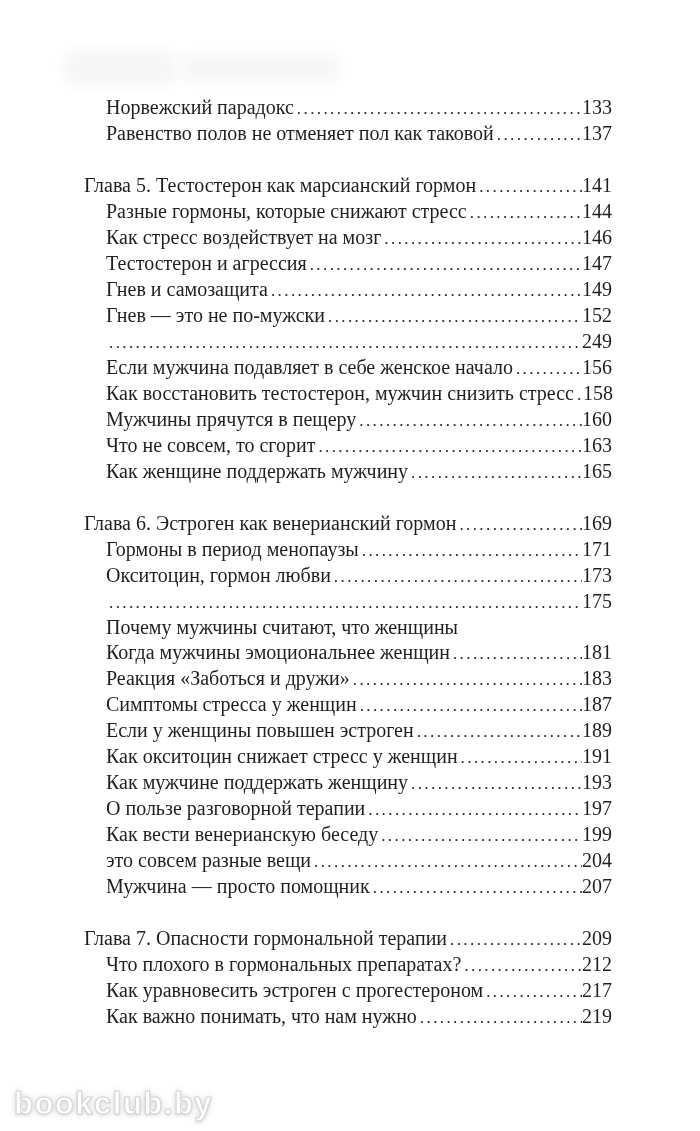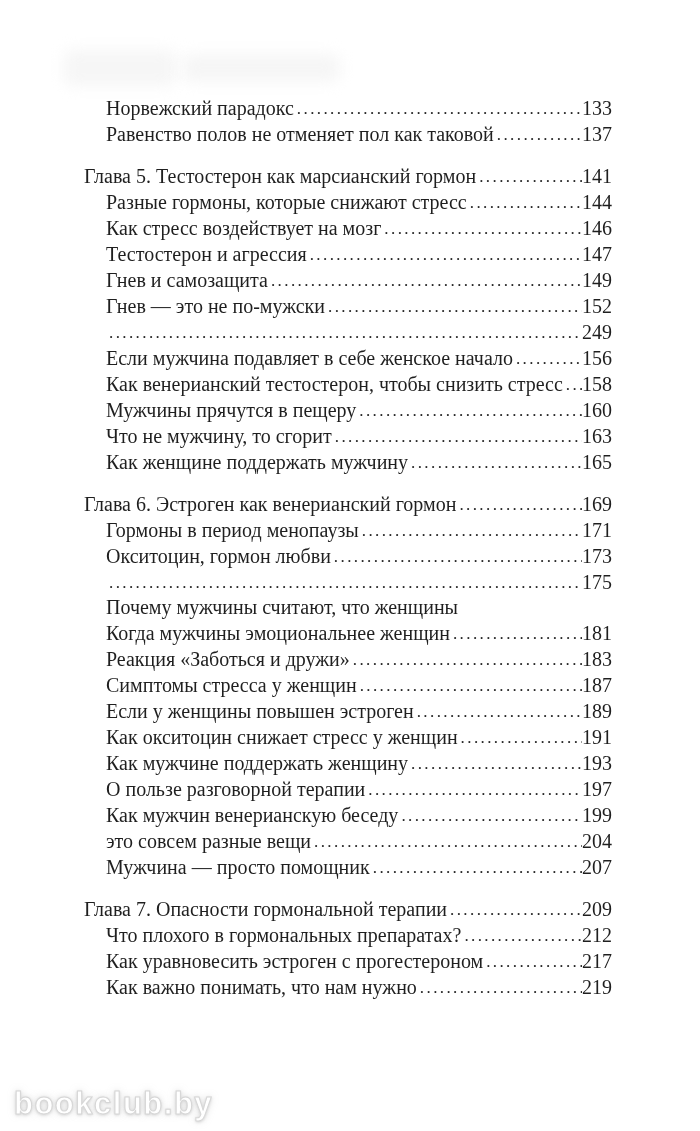--- a/index.html
+++ b/index.html
@@ -27,25 +27,25 @@
   .smudge.s2 { left: 182px; top: 54px; width: 158px; height: 28px; }
 
   
   .toc {
     position: absolute;
     top: 95px;
     left: 84px;
     right: 88px;
   }
   .toc-section + .toc-section {
-    margin-top: 16px;
+    margin-top: 26px;
   }
   .toc-row {
     display: flex;
-    align-items: center;
+    align-items: flex-start;
     font-size: 20px;
     line-height: 25px;
     white-space: nowrap;
   }
   .toc-row.item {
     padding-left: 22px;
   }
   .toc-title {
     flex: 0 0 auto;
   }
@@ -139,31 +139,31 @@
         <div class="toc-row item">
           <span class="dot-leader"></span>
           <span class="page-num">249</span>
         </div>
         <div class="toc-row item">
           <span class="toc-title">Если мужчина подавляет в себе женское начало</span>
           <span class="dot-leader"></span>
           <span class="page-num">156</span>
         </div>
         <div class="toc-row item">
-          <span class="toc-title">Как венерианский тестостерон, чтобы снизить стресс</span>
+          <span class="toc-title">Как восстановить тестостерон, мужчин снизить стресс</span>
           <span class="dot-leader"></span>
           <span class="page-num">158</span>
         </div>
         <div class="toc-row item">
           <span class="toc-title">Мужчины прячутся в пещеру</span>
           <span class="dot-leader"></span>
           <span class="page-num">160</span>
         </div>
         <div class="toc-row item">
-          <span class="toc-title">Что не мужчину, то сгорит</span>
+          <span class="toc-title">Что не совсем, то сгорит</span>
           <span class="dot-leader"></span>
           <span class="page-num">163</span>
         </div>
         <div class="toc-row item">
           <span class="toc-title">Как женщине поддержать мужчину</span>
           <span class="dot-leader"></span>
           <span class="page-num">165</span>
         </div>
       </div>
       <div class="toc-section">
@@ -218,21 +218,21 @@
           <span class="toc-title">Как мужчине поддержать женщину</span>
           <span class="dot-leader"></span>
           <span class="page-num">193</span>
         </div>
         <div class="toc-row item">
           <span class="toc-title">О пользе разговорной терапии</span>
           <span class="dot-leader"></span>
           <span class="page-num">197</span>
         </div>
         <div class="toc-row item">
-          <span class="toc-title">Как мужчин венерианскую беседу</span>
+          <span class="toc-title">Как вести венерианскую беседу</span>
           <span class="dot-leader"></span>
           <span class="page-num">199</span>
         </div>
         <div class="toc-row item">
           <span class="toc-title">это совсем разные вещи</span>
           <span class="dot-leader"></span>
           <span class="page-num">204</span>
         </div>
         <div class="toc-row item">
           <span class="toc-title">Мужчина — просто помощник</span>

